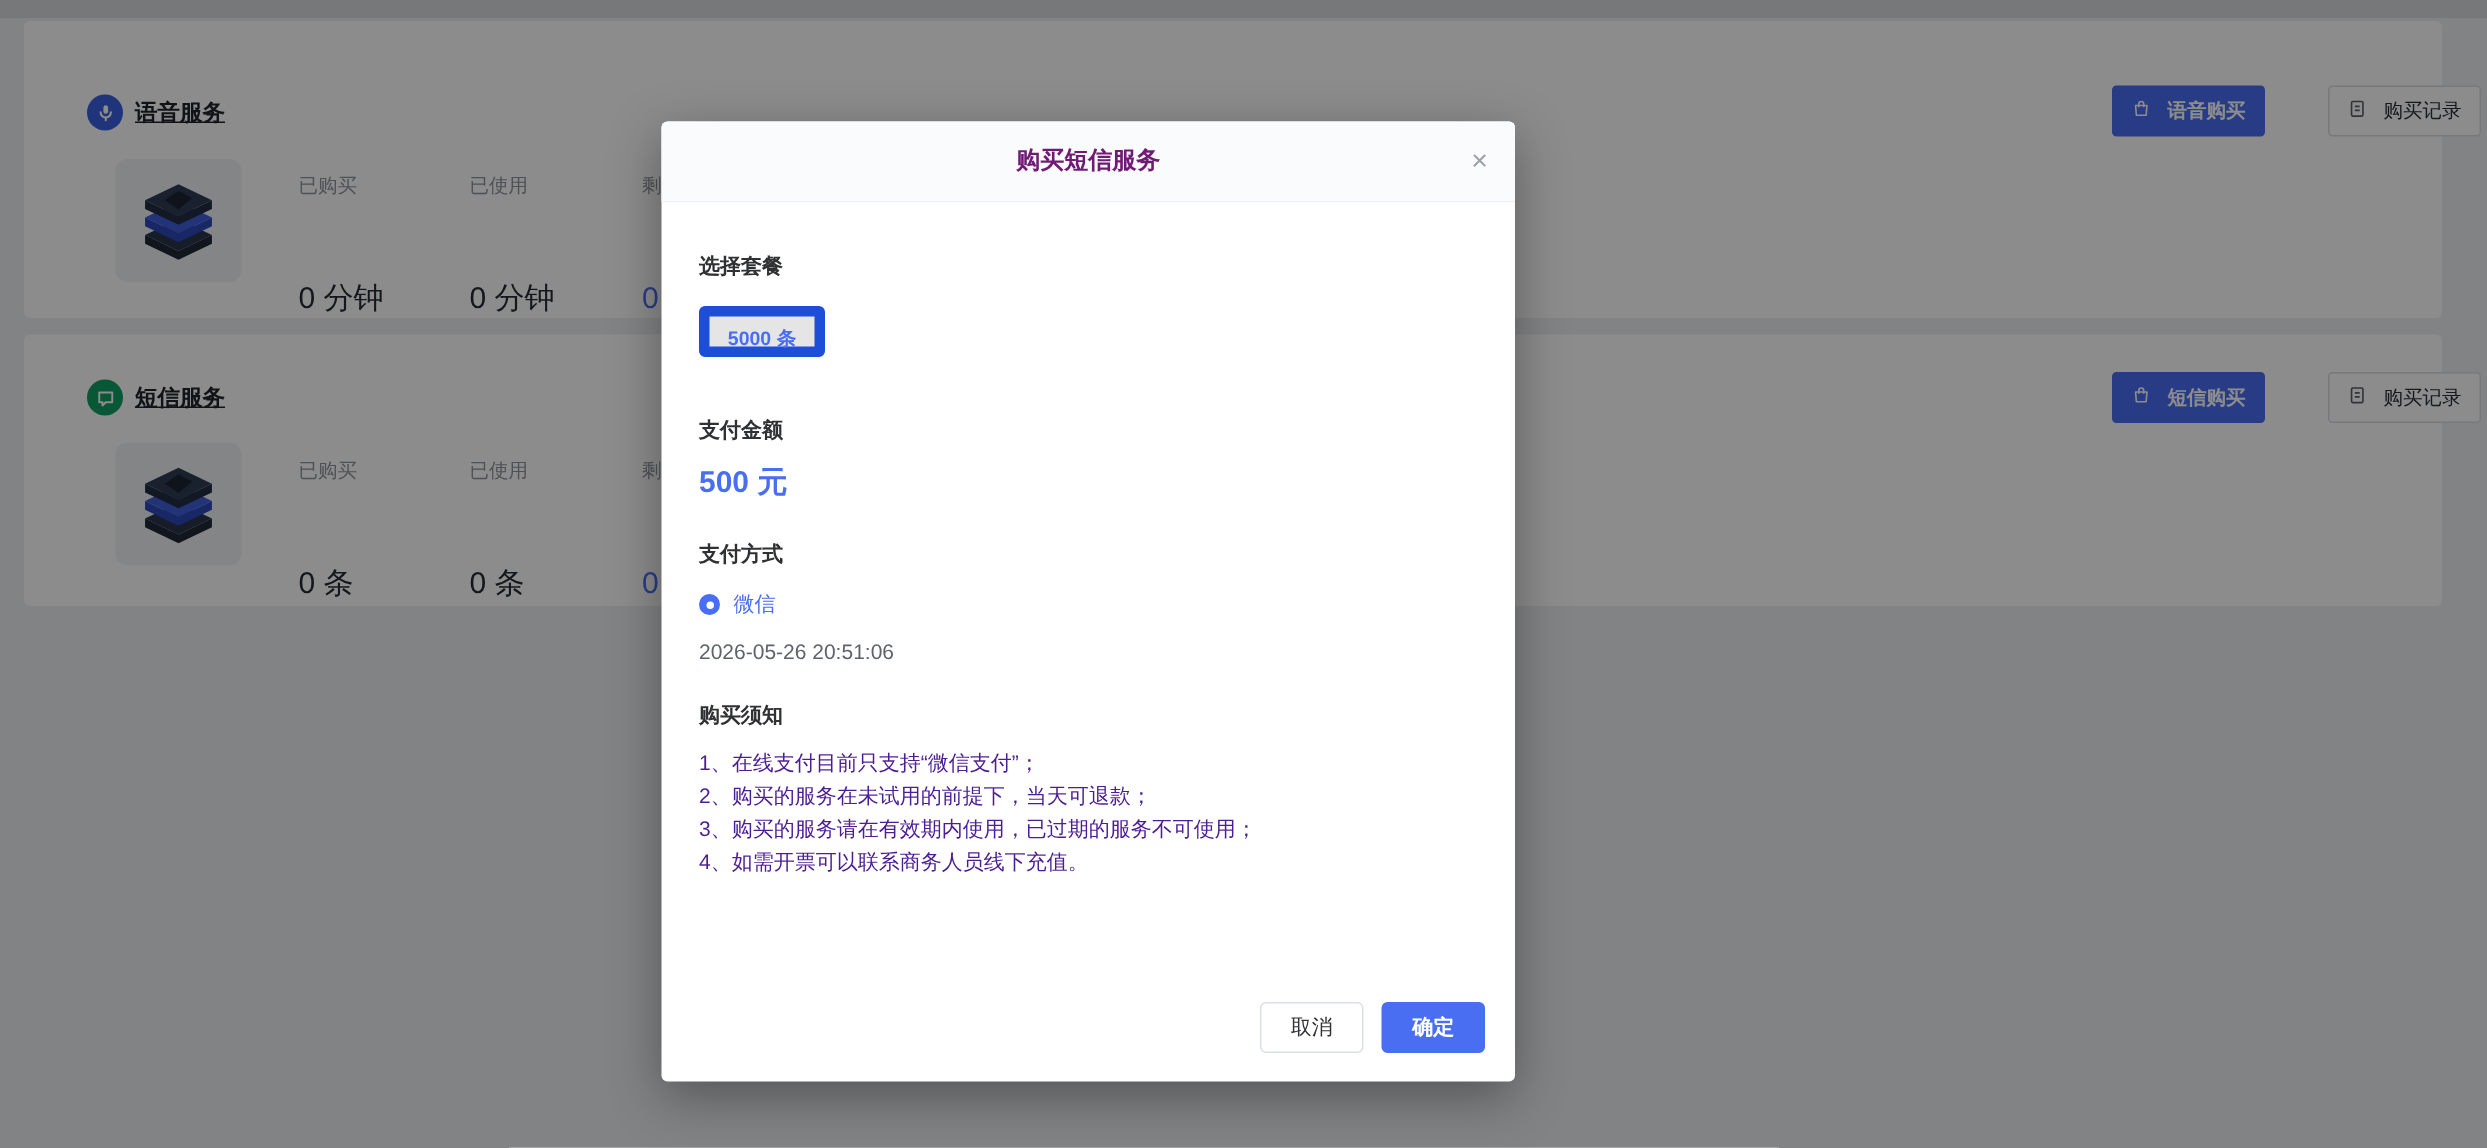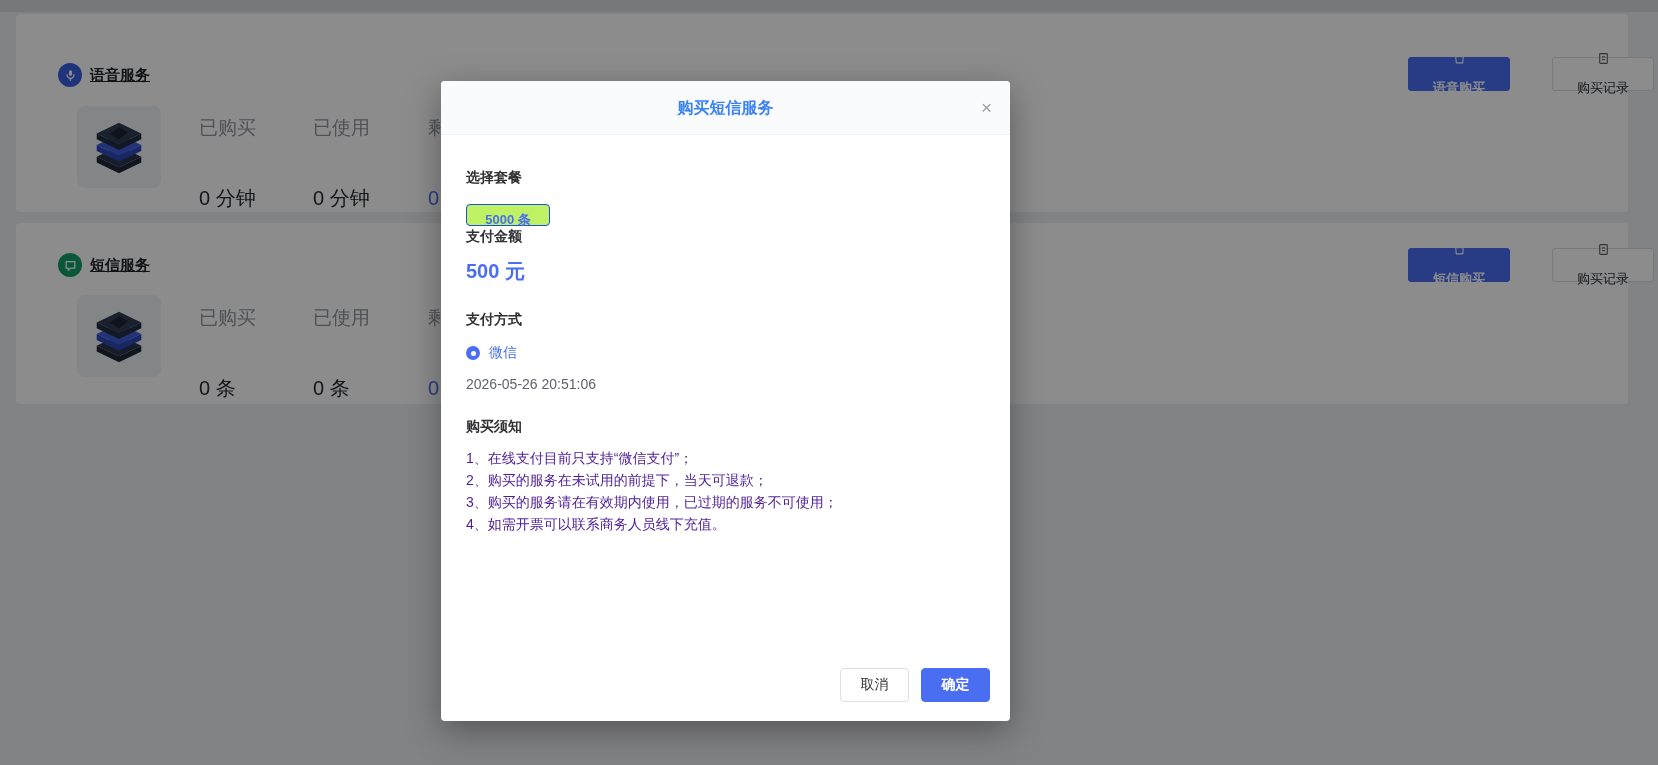--- a/index.html
+++ b/index.html
@@ -10,41 +10,41 @@
 
   .panel { position:absolute; left:16px; width:1612px; background:#ffffff; border-radius:4px; }
   .panel.voice { top:14px; height:198px; }
   .panel.sms   { top:223px; height:181px; }
 
   .svc-icon { position:absolute; width:24px; height:24px; border-radius:50%; display:flex; align-items:center; justify-content:center; }
   .svc-icon.blue  { background:#3b5fe0; }
   .svc-icon.green { background:#0fa064; }
   .svc-title { position:absolute; font-size:15px; font-weight:bold; color:#20242a;text-decoration:underline; }
 
-  .btn { display:flex; align-items:center; justify-content:center; gap:11px; position:absolute; width:102px; height:34px; border-radius:3px; font-size:13px; cursor:pointer;flex-direction:column; }
+  .btn { display:flex; align-items:center; justify-content:center; gap:11px; position:absolute; width:102px; height:34px; border-radius:3px; font-size:13px; cursor:pointer; }
   .btn.primary { background:#4a6ef2; color:#ffffff; font-weight:bold; border:1px solid #4a6ef2; }
   .btn.plain   { background:#ffffff; color:#2b2f36; border:1px solid #d9dce1;margin-left:32px; }
 
   .tile { position:absolute; left:61px; width:84px; height:82px; background:#f1f3f6; border-radius:8px; display:flex; align-items:center; justify-content:center; }
 
-  .stat-label { position:absolute; font-size:19px; color:#8f949c; }
+  .stat-label { position:absolute; font-size:13px; color:#8f949c; }
   .stat-value { position:absolute; font-size:20px; color:#262b33;margin-top:42px; }
   .stat-value.accent { color:#4a6ef2; }
 
   .overlay { position:absolute; left:0; top:0; width:1658px; height:765px; background:rgba(0,0,0,0.45); z-index:5; }
 
   .modal { position:absolute; left:441px; top:81px; width:569px; height:640px; background:#ffffff; border-radius:4px; box-shadow:0 10px 34px rgba(0,0,0,0.35); z-index:10; }
   .modal-header { position:relative; height:54px; background:#fafbfd; border-bottom:1px solid #f0f2f5; border-radius:4px 4px 0 0; }
-  .modal-title { text-align:center; line-height:54px; font-size:16px; font-weight:bold; color:#3b82f6; }
+  .modal-title { text-align:center; line-height:54px; font-size:16px; font-weight:bold; color:#701a75; }
   .modal-close { position:absolute; right:18px; top:0; height:54px; display:flex; align-items:center; font-size:19px; color:#9ba1a9; cursor:pointer; }
   .modal-body { padding:0 25px; }
   .field-label { font-size:14px; font-weight:bold; color:#303133; }
   .lbl-package { margin-top:34px; }
-  .package-option { margin-top:17px; display:inline-block; min-width:84px; height:22px; line-height:29px; padding:0 12px; text-align:center; border:1px solid #1d4ed8; border-radius:4px; color:#4a6ef2; font-size:13px; font-weight:bold; background:#bef264; cursor:pointer; }
-  .lbl-amount { }
+  .package-option { margin-top:17px; display:inline-block; min-width:84px; height:34px; line-height:29px; padding:0 12px; text-align:center; border:7px solid #1d4ed8; border-radius:4px; color:#4a6ef2; font-size:13px; font-weight:bold; background:#e5e5e5; cursor:pointer; }
+  .lbl-amount { margin-top:40px; }
   .amount-value { margin-top:12px; font-size:20px; font-weight:bold; color:#4a6ef2; }
   .lbl-payment { margin-top:26px; }
   .radio-row { margin-top:15px; display:flex; align-items:center; gap:9px; cursor:pointer; }
   .radio-disc { width:14px; height:14px; border-radius:50%; background:#4a6ef2; display:flex; align-items:center; justify-content:center; }
   .radio-dot { width:5px; height:5px; border-radius:50%; background:#ffffff; }
   .radio-label { font-size:14px; color:#4a6ef2; }
   .lbl-expiry { margin-top:24px; }
   .expiry-value { margin-top:14px; font-size:14px; color:#5f646b; }
   .lbl-notes { margin-top:26px;font-family:Liberation Mono, monospace; }
   .notes { margin-top:11px; }

